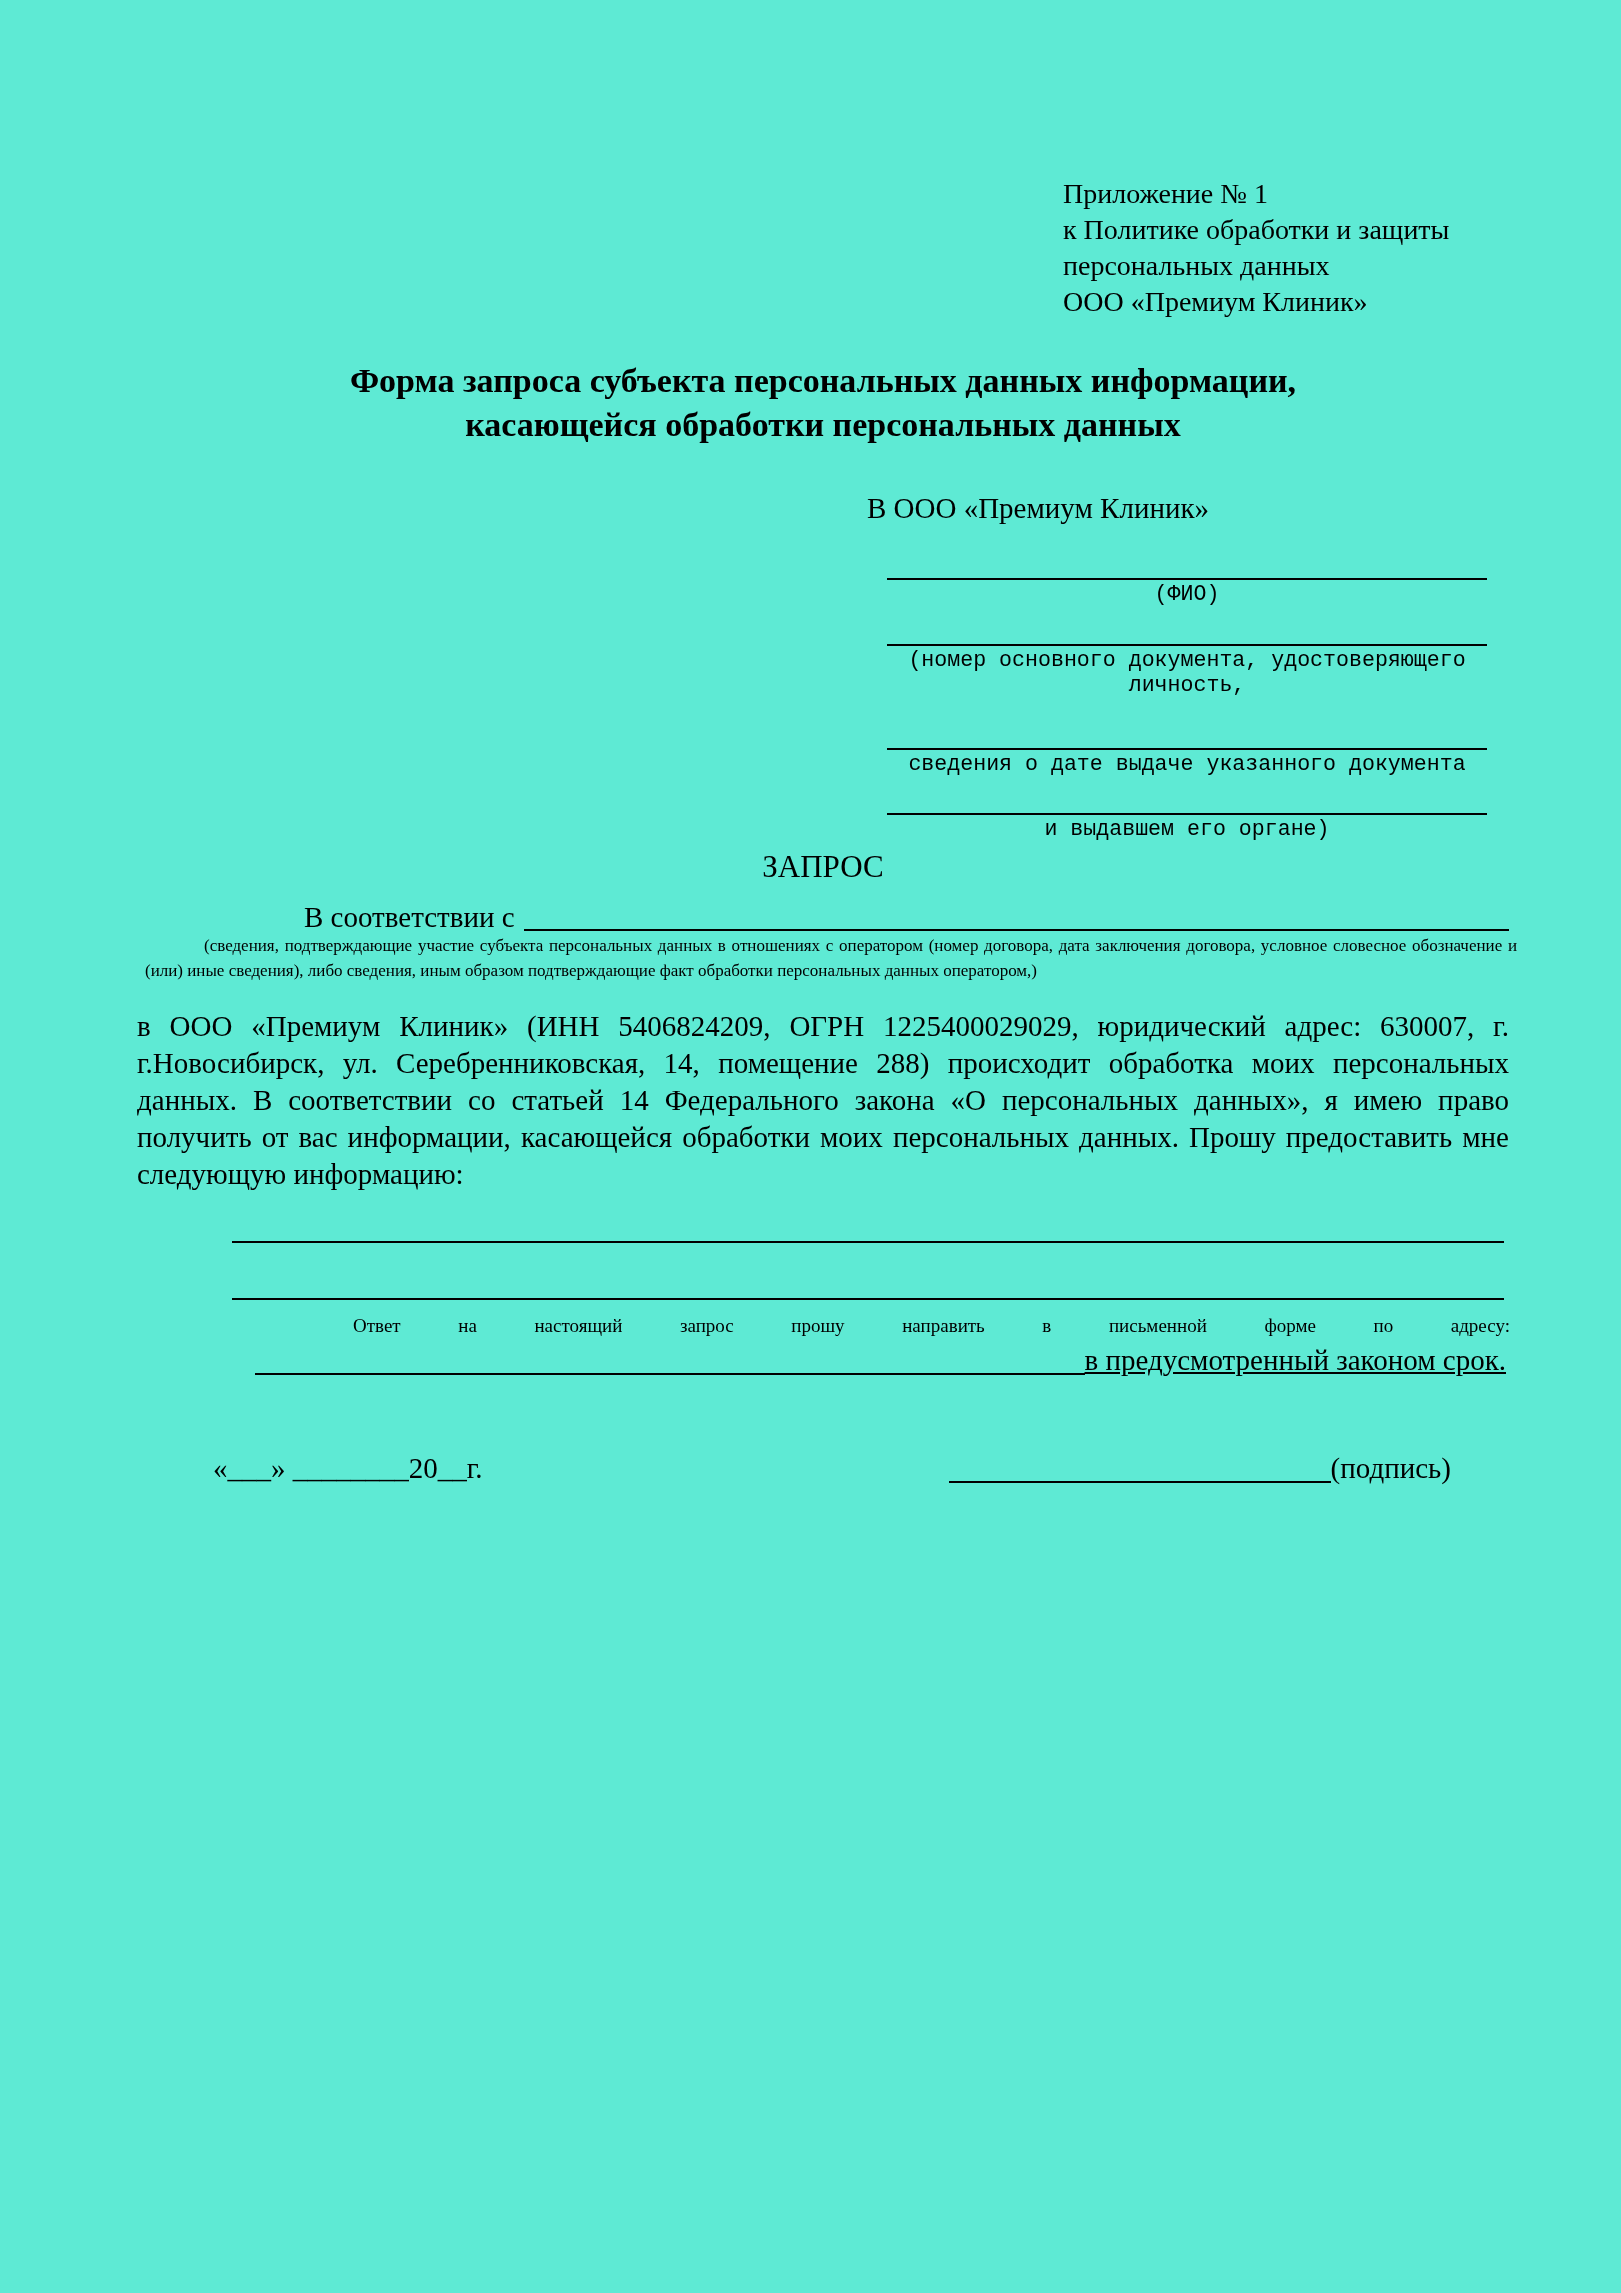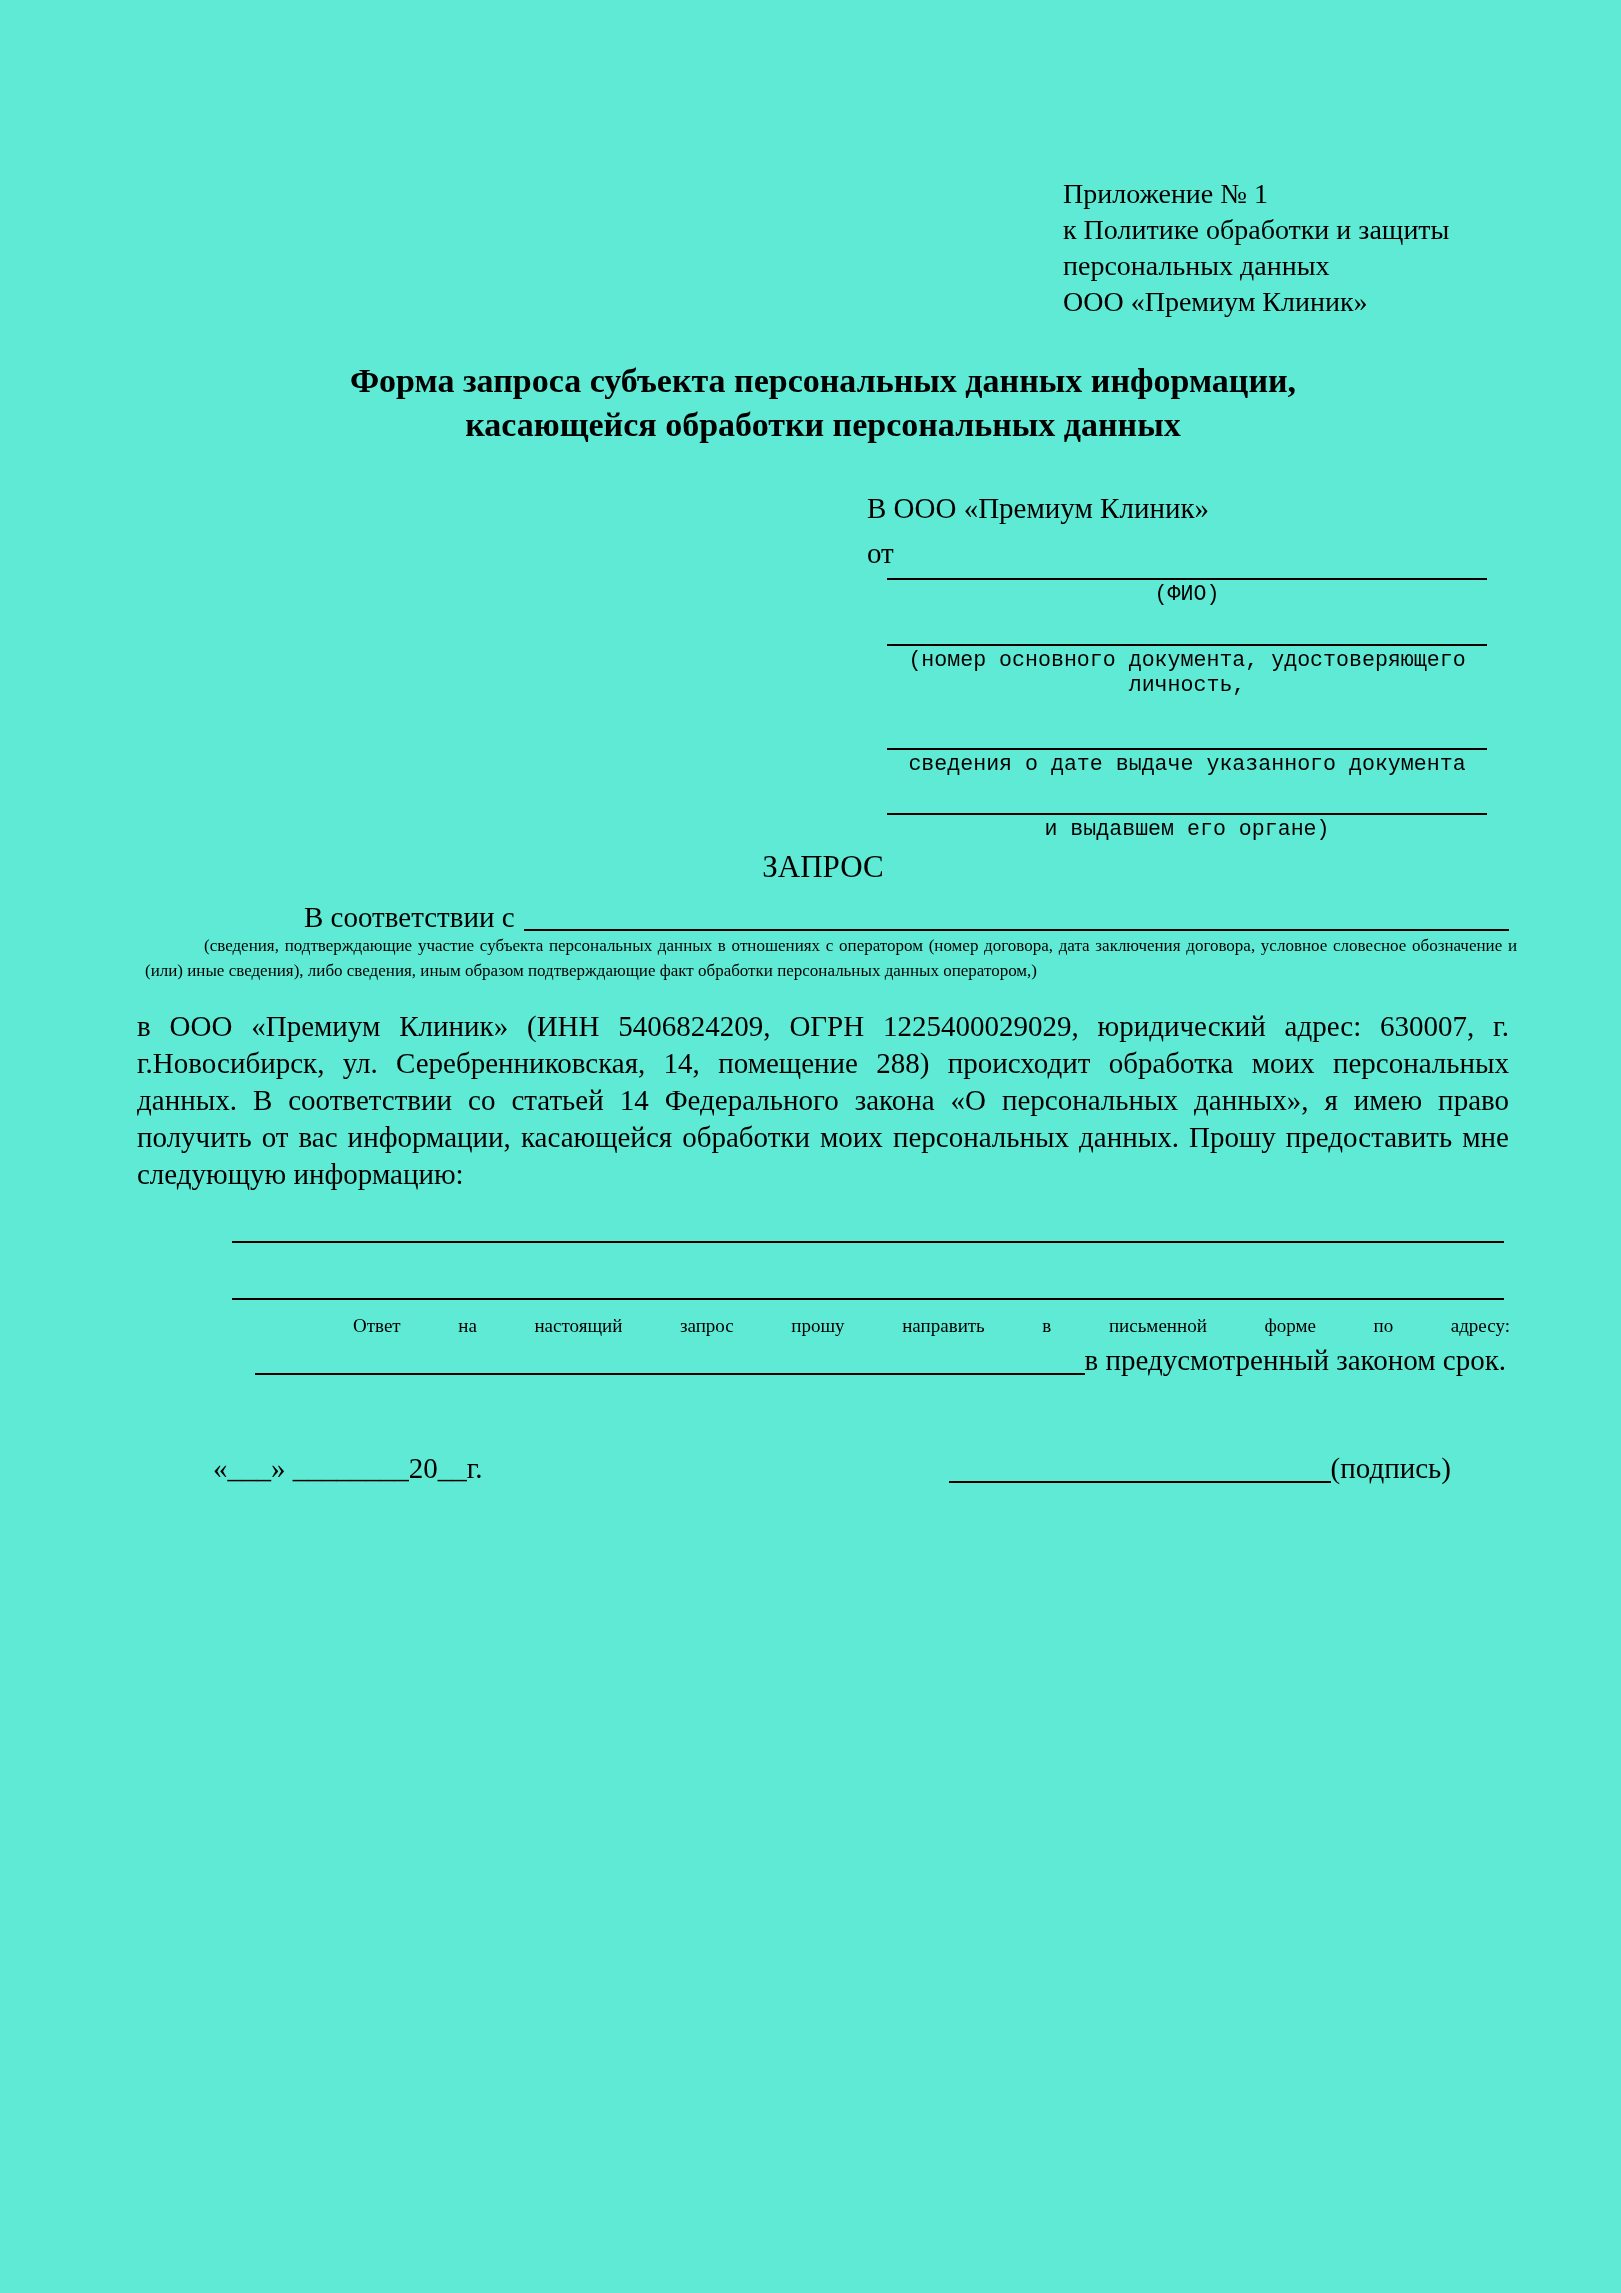--- a/index.html
+++ b/index.html
@@ -146,20 +146,21 @@
 
   .address-row {
     position: absolute;
     left: 255px;
     top: 1341px;
     width: 1251px;
     display: flex;
     align-items: flex-end;
     font-size: 29px;
     line-height: 39px;
+    text-decoration: underline;
   }
   .address-fill {
     flex: 1;
     border-bottom: 2.9px solid #000;
     margin-bottom: 4.9px;
   }
   .address-tail {
     flex: none;
     white-space: nowrap;
   }
@@ -202,21 +203,20 @@
     <div>ООО «Премиум Клиник»</div>
   </div>
 
   <div class="doc-title">
     <div>Форма запроса субъекта персональных данных информации,</div>
     <div>касающейся обработки персональных данных</div>
   </div>
 
   <div class="addressee">
     <div>В ООО «Премиум Клиник»</div>
-    <div>от</div>
   </div>
 
   <div class="fields">
     <div class="field-line fl-1"></div>
     <div class="field-caption">(ФИО)</div>
 
     <div class="field-line fl-2"></div>
     <div class="field-caption">(номер основного документа, удостоверяющего личность,</div>
 
     <div class="field-line fl-3"></div>

